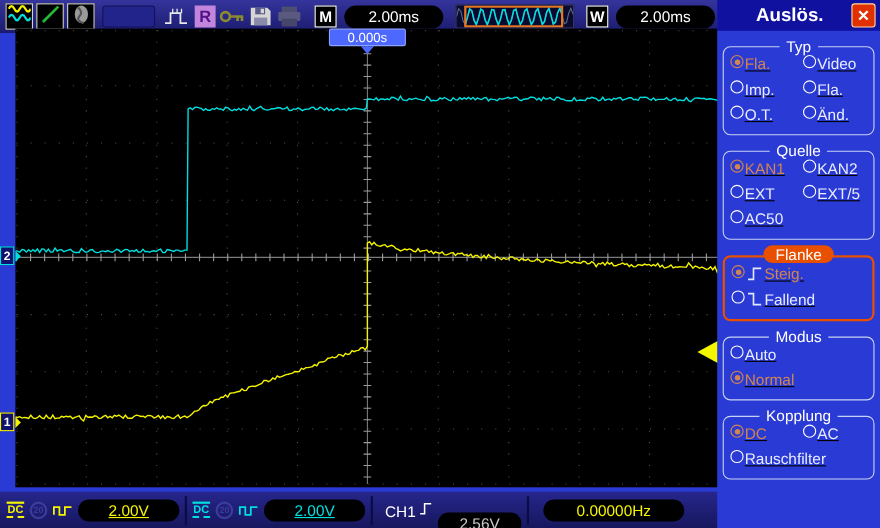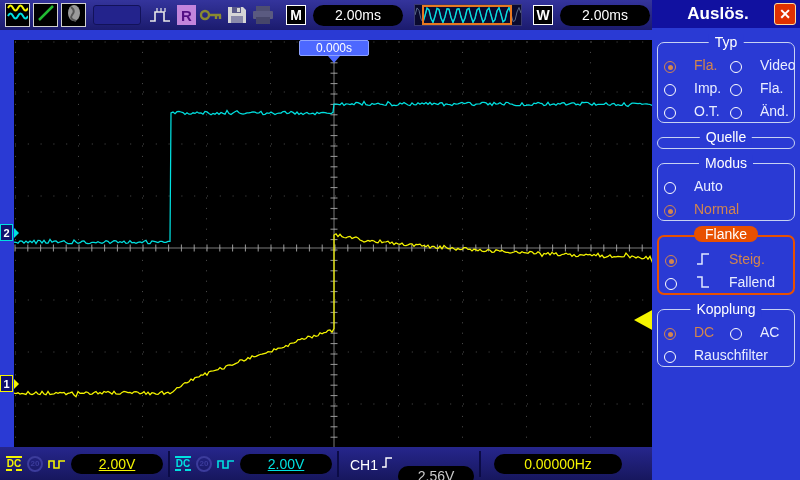--- a/index.html
+++ b/index.html
@@ -30,41 +30,41 @@
   
   #right-panel { position:absolute; left:652px; top:0; width:148px; height:480px;
     background:#2A3AD4; }
   #panel-header { height:28px; background:#1111A0; display:flex; align-items:center;
     padding:0 4px 0 10px; }
   #panel-title { flex:1; text-align:center; color:#fff; font-weight:bold; font-size:17px; }
   #close-btn { width:22px; height:22px; background:#E03000; border:1px solid #ffd9a0;
     border-radius:3px; color:#fff; font-weight:bold; font-size:14px; display:flex;
     align-items:center; justify-content:center; cursor:pointer; }
   .section { border:1px solid #C7D2F2; border-radius:7px; margin:14px 5px 0 5px;
-    padding:7px 6px 3px 6px; position:relative; }
+    padding:7px 6px 3px 6px; position:relative;text-decoration:underline; }
   .section-title { position:absolute; top:-9px; left:50%; transform:translateX(-50%);
     background:#2A3AD4; padding:0 6px; color:#fff; font-size:14px; white-space:nowrap; }
   .section.highlight { border:2px solid #E85000; }
   .section.highlight .section-title { background:#E85000; border-radius:10px;
     padding:0 11px; top:-11px; color:#fff; }
   .opts.two-col { display:grid; grid-template-columns:66px 1fr; }
-  .opt { display:flex; align-items:flex-end; gap:18px; color:#e9edff; font-size:14px;
+  .opt { display:flex; align-items:flex-start; gap:1px; color:#e9edff; font-size:14px;
     height:23px; cursor:pointer; white-space:nowrap; }
   .radio { width:12px; height:12px; border:1.5px solid #fff; border-radius:50%;
     flex:none; position:relative; }
   .opt.selected .radio { border-color:#D2854E; }
   .opt.selected .radio::after { content:""; position:absolute; inset:2.5px;
     background:#D2854E; border-radius:50%; }
   .opt.selected .opt-label { color:#D2854E; }
   .edge-glyph { flex:none; display:flex; align-items:center; }
 
   
   #left-strip { position:absolute; left:0; top:30px; width:14px; height:417px;
     background:#2A3AD4; }
-  #display { position:absolute; left:14px; top:40px; width:640px; height:417px;
+  #display { position:absolute; left:14px; top:26px; width:640px; height:417px;
     background:#000; }
   #scope-svg { position:absolute; left:0; top:0; }
   #trigger-flag { position:absolute; left:285px; top:0px; width:70px; height:16px;
     background:#4d68ff; border:1px solid #8ea2ff; border-radius:2px; color:#fff;
     font-size:12px; display:flex; align-items:center; justify-content:center; cursor:grab; }
   #flag-pointer { position:absolute; left:314px; top:16px; width:0; height:0;
     border-left:6px solid transparent; border-right:6px solid transparent;
     border-top:7px solid #4d68ff; }
   .ch-marker { position:absolute; left:0; width:13px; height:17px; background:#101070;
     color:#fff; font-size:11px; font-weight:bold; display:flex; align-items:center;
@@ -220,32 +220,40 @@
           </div>
         <div class="opt">
           <span class="radio"></span>
           <span class="opt-label">Änd.</span>
           </div>
       </div>
     </div>
 
     <div class="section">
       <div class="section-title">Quelle</div>
-    </div>
-
-    <div class="section">
-      <div class="section-title">Modus</div>
-      <div class="opts">
-        <div class="opt">
-          <span class="radio"></span>
-          <span class="opt-label">Auto</span>
-          </div>
-        <div class="opt selected">
-          <span class="radio"></span>
-          <span class="opt-label">Normal</span>
+      <div class="opts two-col">
+        <div class="opt selected">
+          <span class="radio"></span>
+          <span class="opt-label">KAN1</span>
+          </div>
+        <div class="opt">
+          <span class="radio"></span>
+          <span class="opt-label">KAN2</span>
+          </div>
+        <div class="opt">
+          <span class="radio"></span>
+          <span class="opt-label">EXT</span>
+          </div>
+        <div class="opt">
+          <span class="radio"></span>
+          <span class="opt-label">EXT/5</span>
+          </div>
+        <div class="opt">
+          <span class="radio"></span>
+          <span class="opt-label">AC50</span>
           </div>
       </div>
     </div>
 
     <div class="section highlight">
       <div class="section-title">Flanke</div>
       <div class="opts">
         <div class="opt selected">
           <span class="radio"></span>
           <span class="edge-glyph">
@@ -256,20 +264,34 @@
           <span class="opt-label">Steig.</span>
           </div>
         <div class="opt">
           <span class="radio"></span>
           <span class="edge-glyph">
             <svg width="16" height="16" viewBox="0 0 16 16">
                 <path d="M2,3 h5 v10 h7" fill="none" stroke="#dfe8ff" stroke-width="1.5"></path>
               </svg>
           </span>
           <span class="opt-label">Fallend</span>
+          </div>
+      </div>
+    </div>
+
+    <div class="section">
+      <div class="section-title">Modus</div>
+      <div class="opts">
+        <div class="opt">
+          <span class="radio"></span>
+          <span class="opt-label">Auto</span>
+          </div>
+        <div class="opt selected">
+          <span class="radio"></span>
+          <span class="opt-label">Normal</span>
           </div>
       </div>
     </div>
 
     <div class="section">
       <div class="section-title">Kopplung</div>
       <div class="opts two-col">
         <div class="opt selected">
           <span class="radio"></span>
           <span class="opt-label">DC</span>

